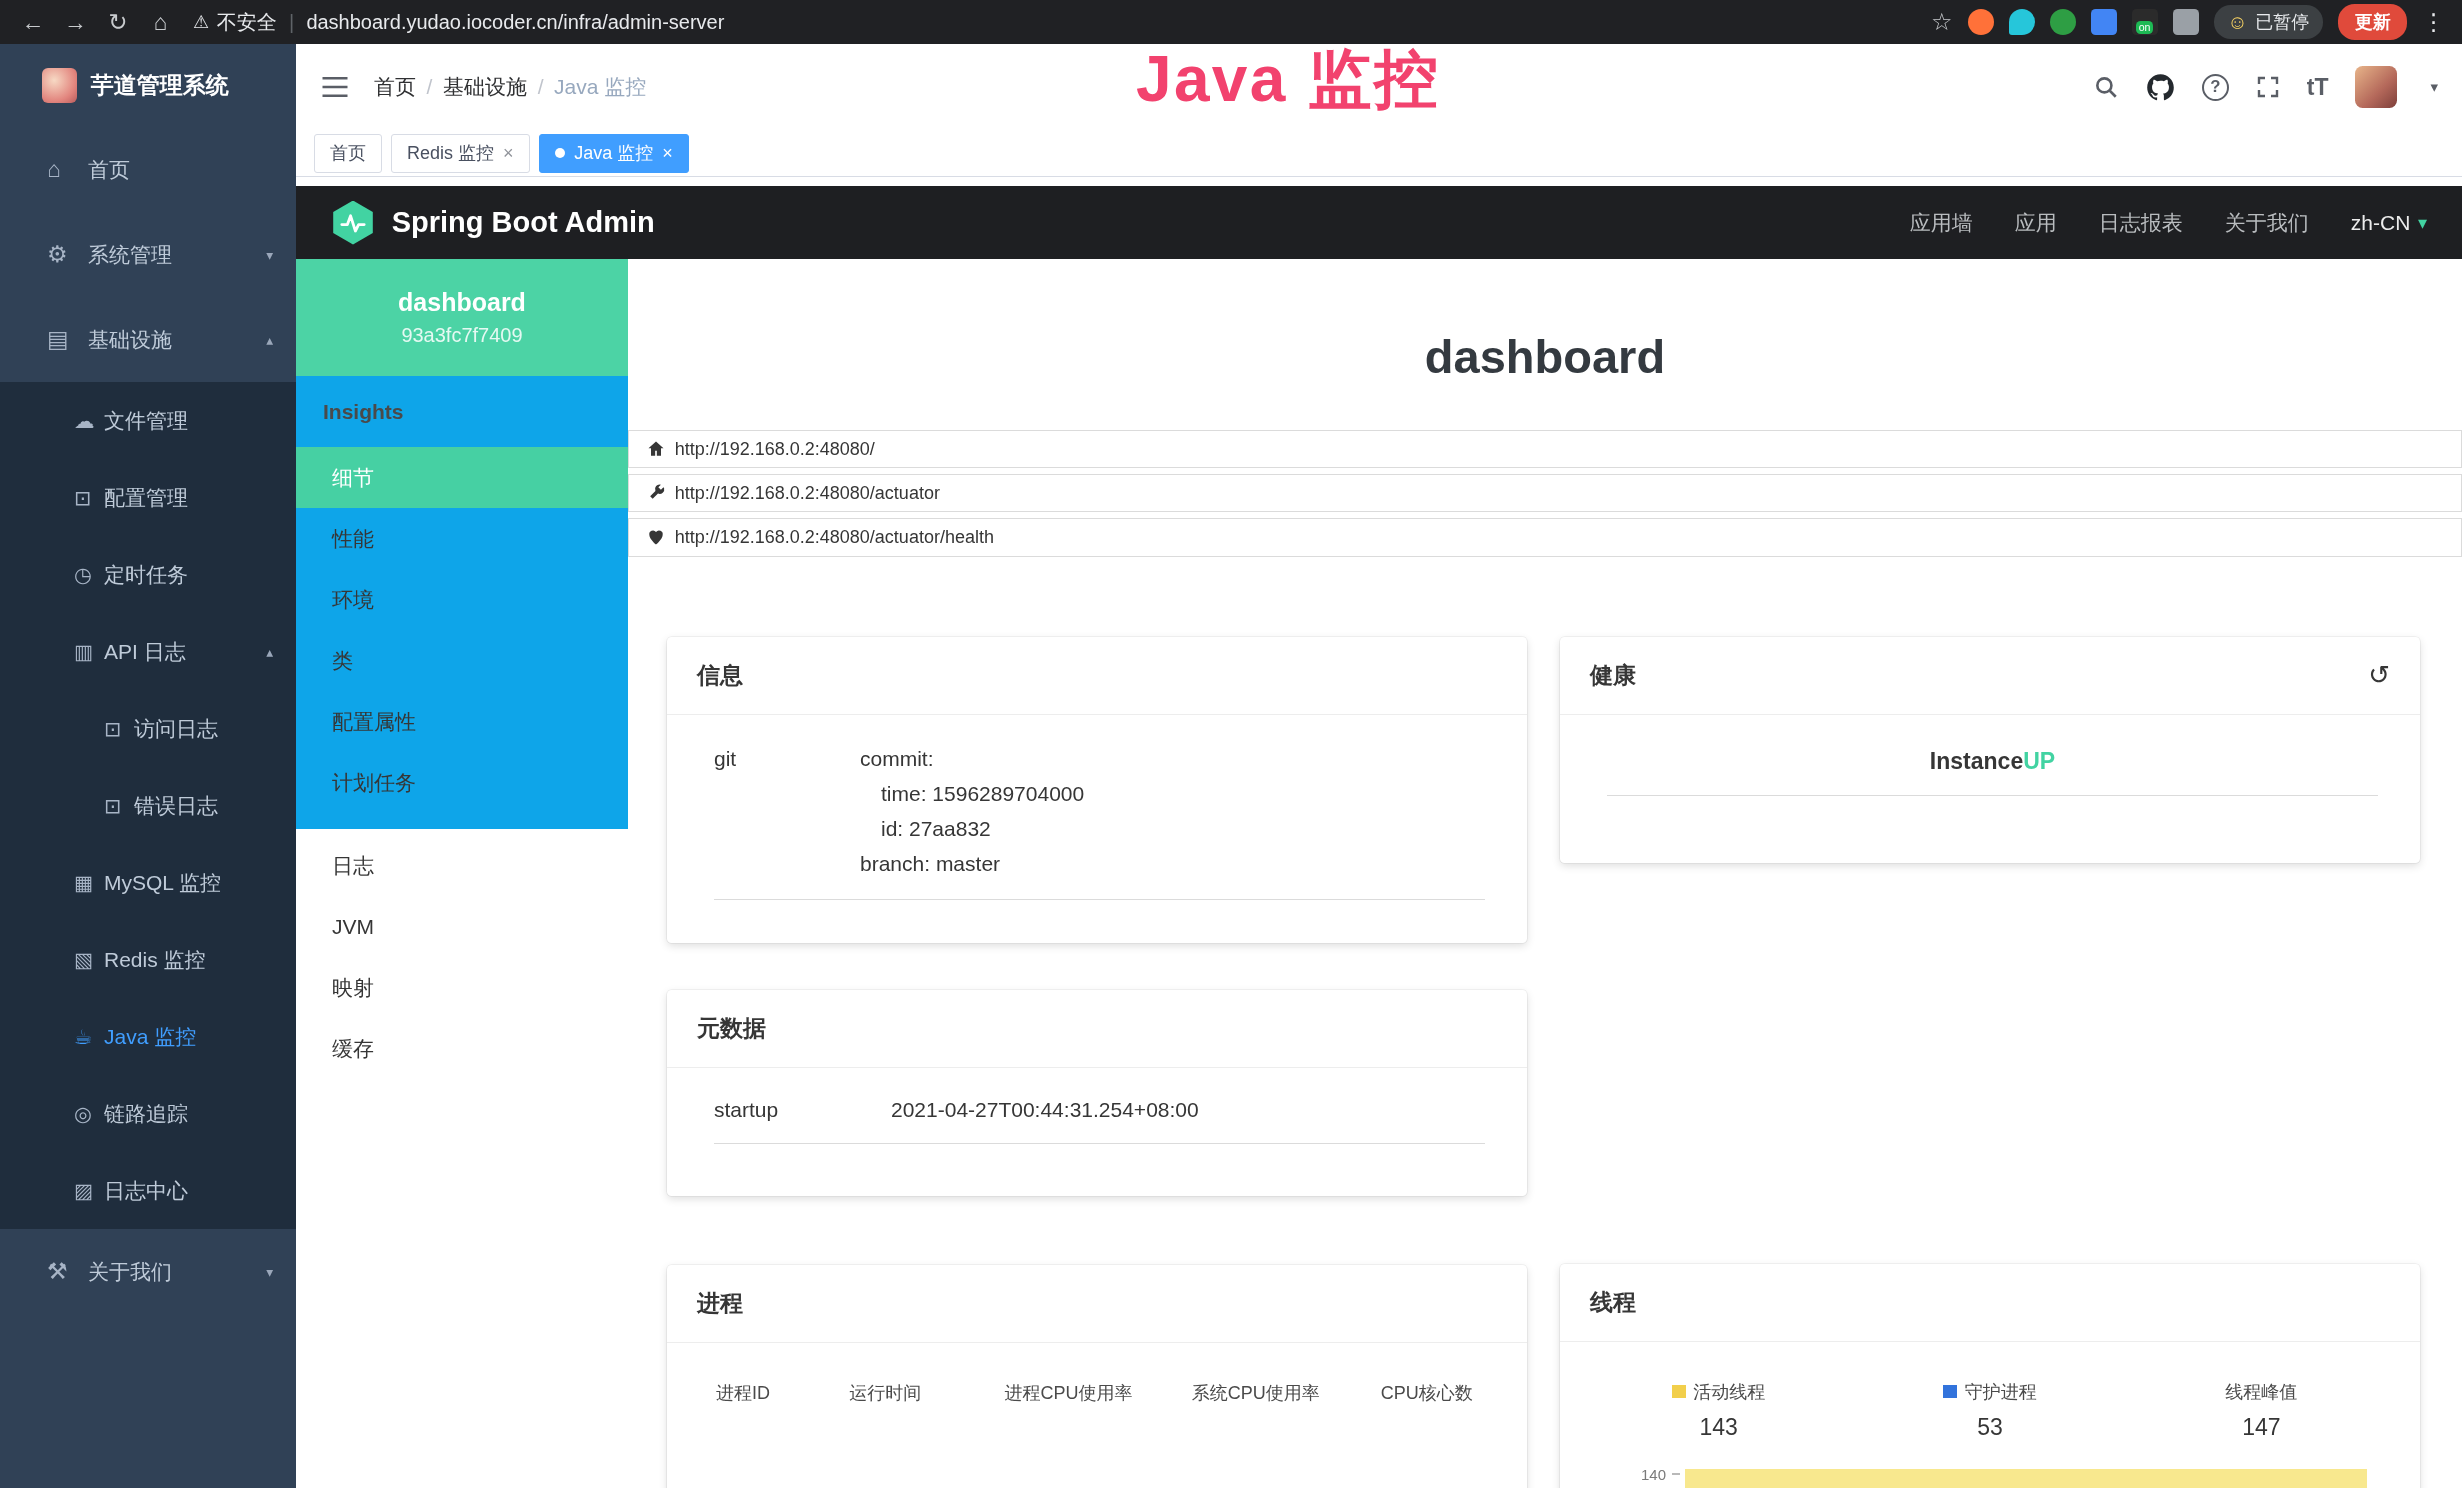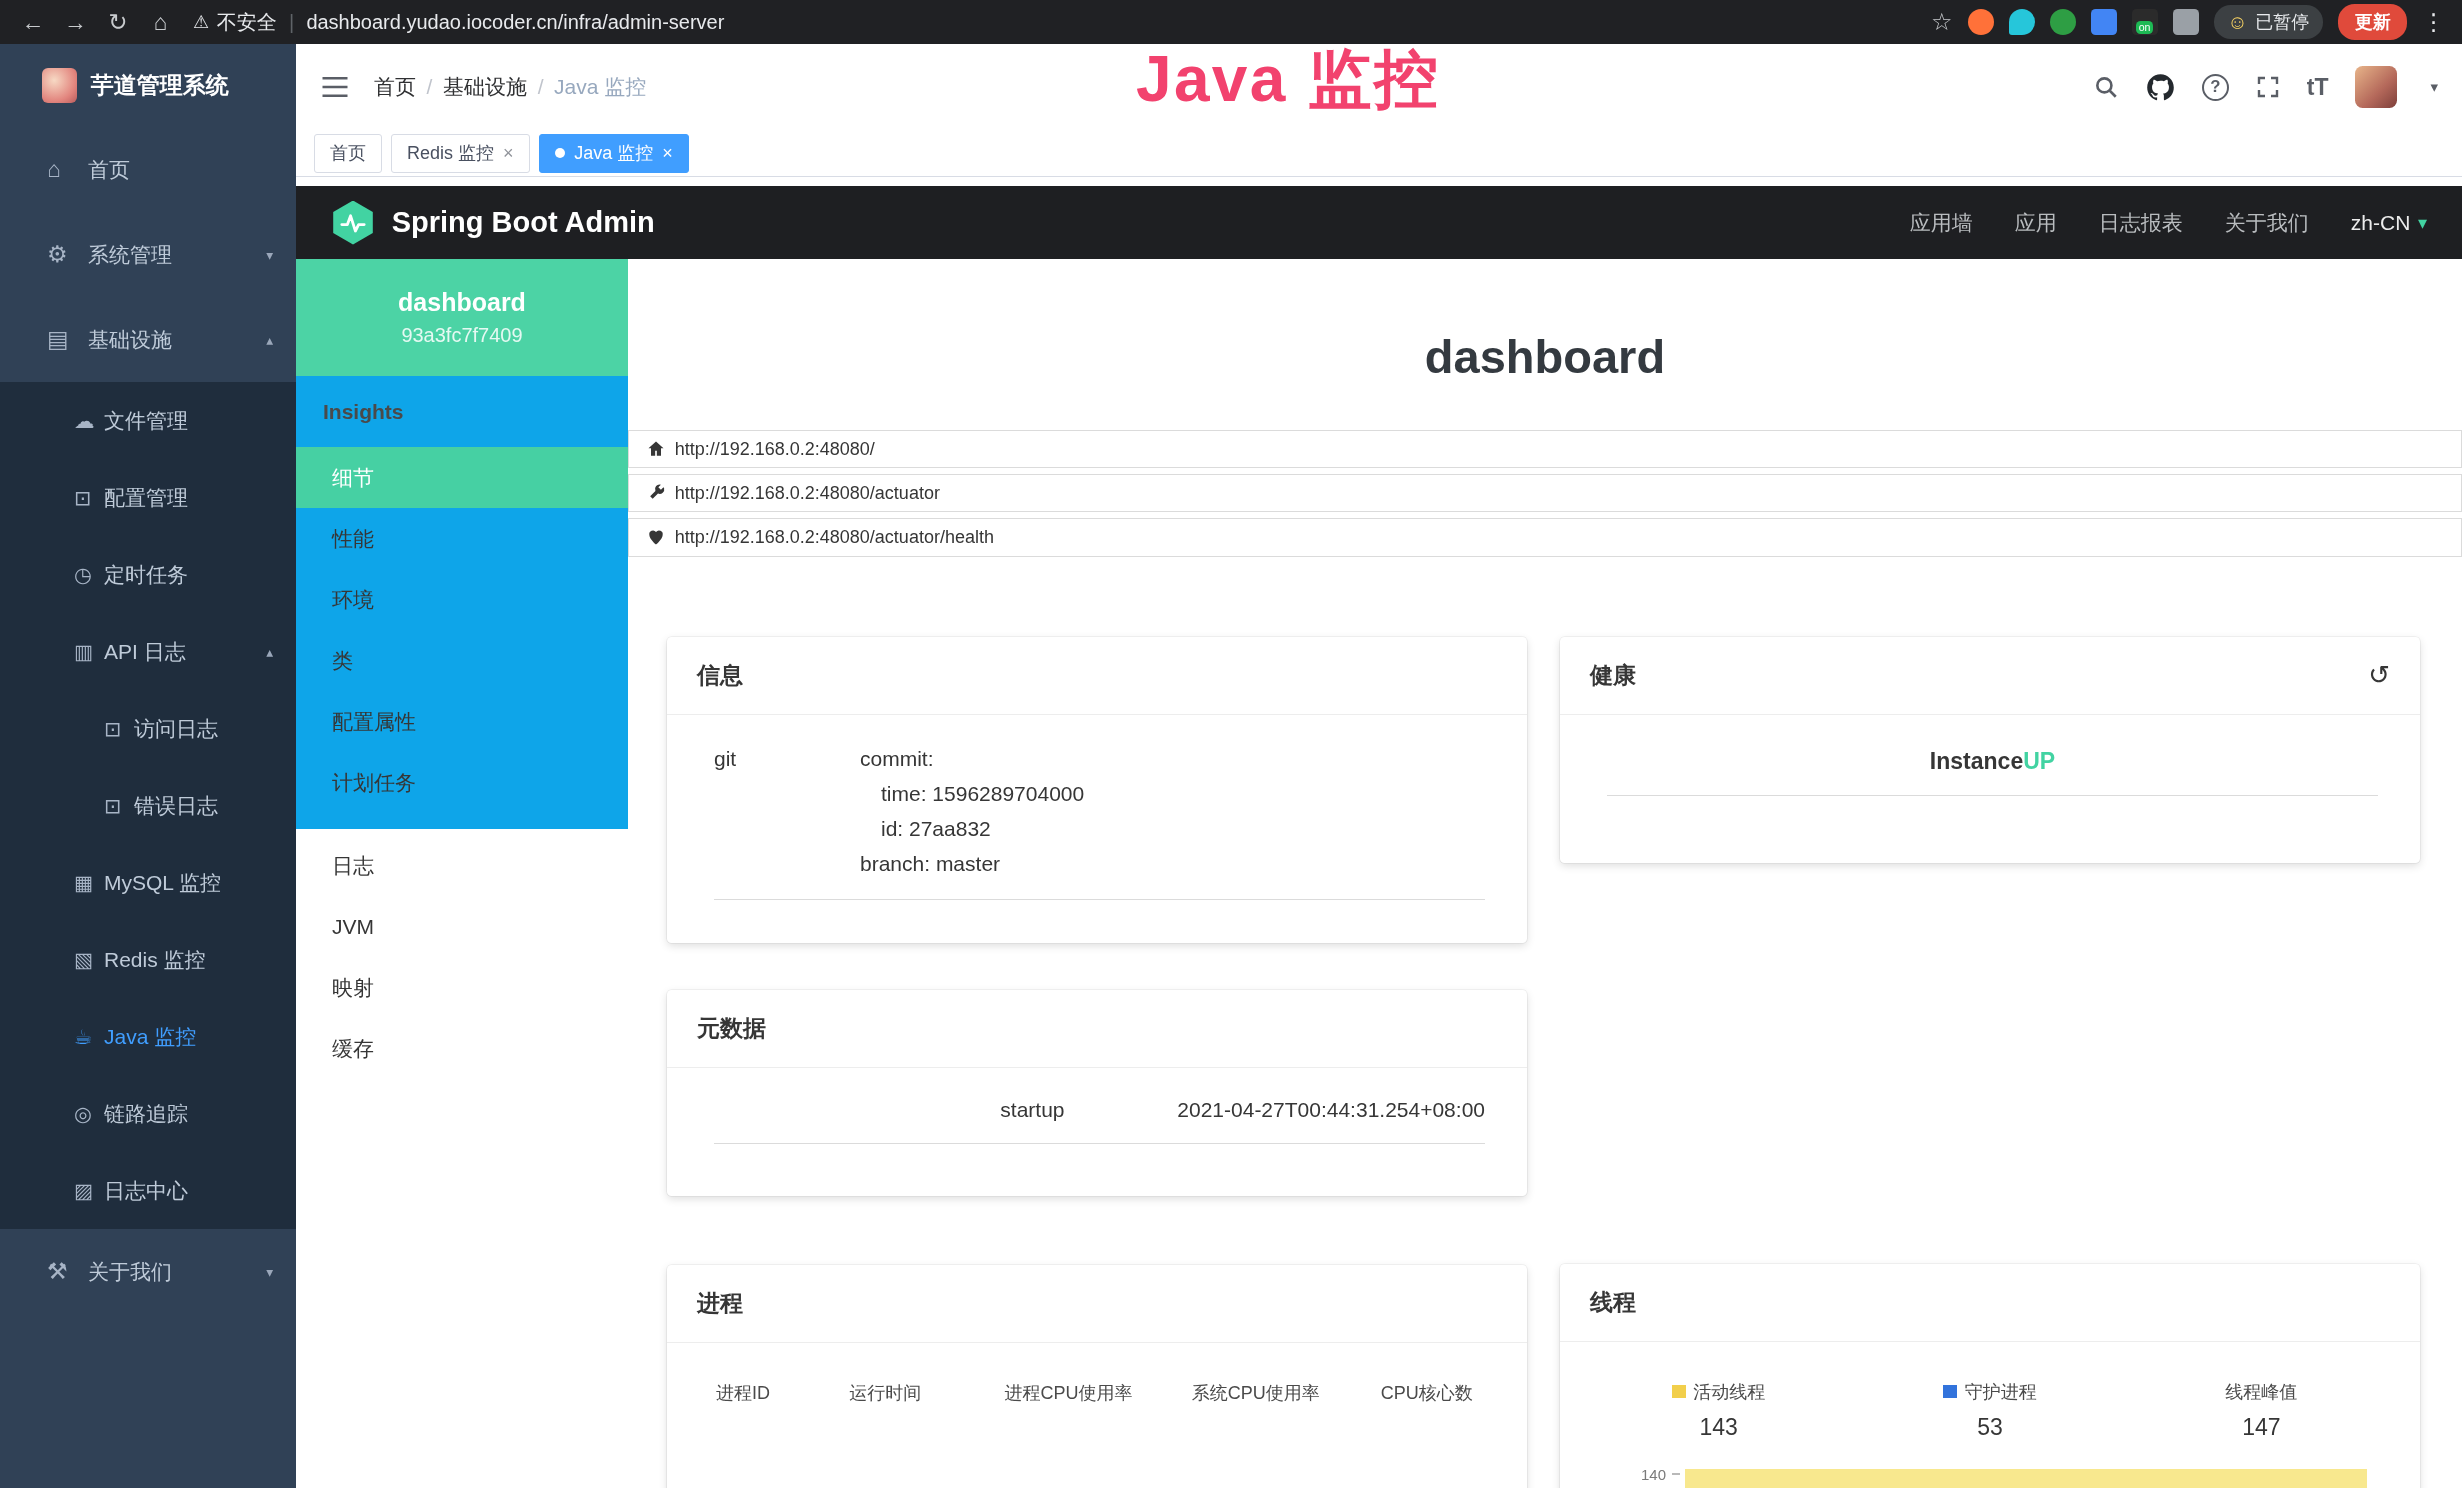--- a/index.html
+++ b/index.html
@@ -136,21 +136,21 @@
   .ilabel { width:146px; flex-shrink:0; }
   .ival .indent { padding-left:21px; }
 
   .card-health { min-height:226px; }
   .hrow { display:flex; justify-content:center; align-items:center;
     padding:27px 0 20px; border-bottom:1.5px solid #dbdbdb; }
   .hlabel { font-size:23px; font-weight:600; color:#363636; }
   .up-val { font-size:23px; font-weight:700; color:#42d3a2; }
 
   .card-meta { min-height:206px; }
-  .mrow { display:flex; padding:24px 0 21px; border-bottom:1.5px solid #dbdbdb; font-size:21px; color:#363636;justify-content:flex-end; }
+  .mrow { display:flex; padding:24px 0 21px; border-bottom:1.5px solid #dbdbdb; font-size:21px; color:#363636; }
   .mlabel { width:177px; flex-shrink:0; }
 
   .card-proc { min-height:303px; }
   .pgrid { display:flex; text-align:center; padding-top:38px; font-size:18px; color:#4a4a4a; }
   .pvals { display:flex; text-align:center; font-size:23px; color:#363636; margin-top:12px;
     padding-bottom:23px; border-bottom:1.5px solid #dbdbdb; }
   .w1{width:13%;} .w2{width:22%;} .w3{width:23%;} .w4{width:23%;} .w5{width:19%;}
 
   .card-thr { min-height:319px; }
   .tlegend { display:flex; padding-top:38px; }

